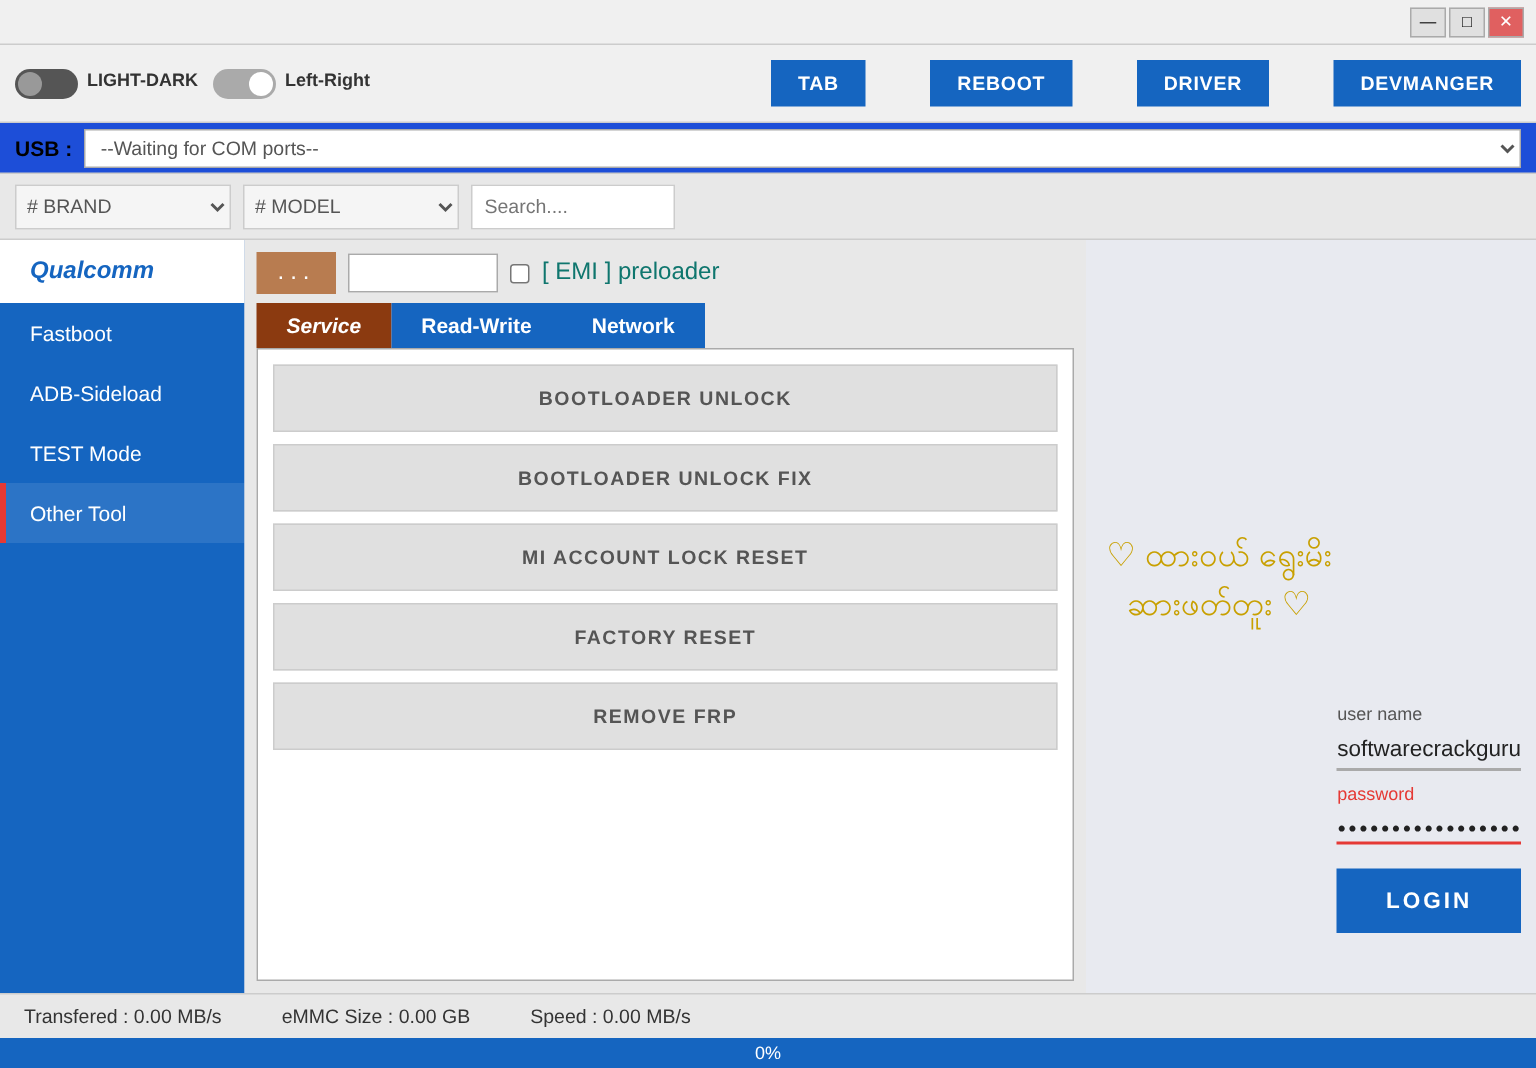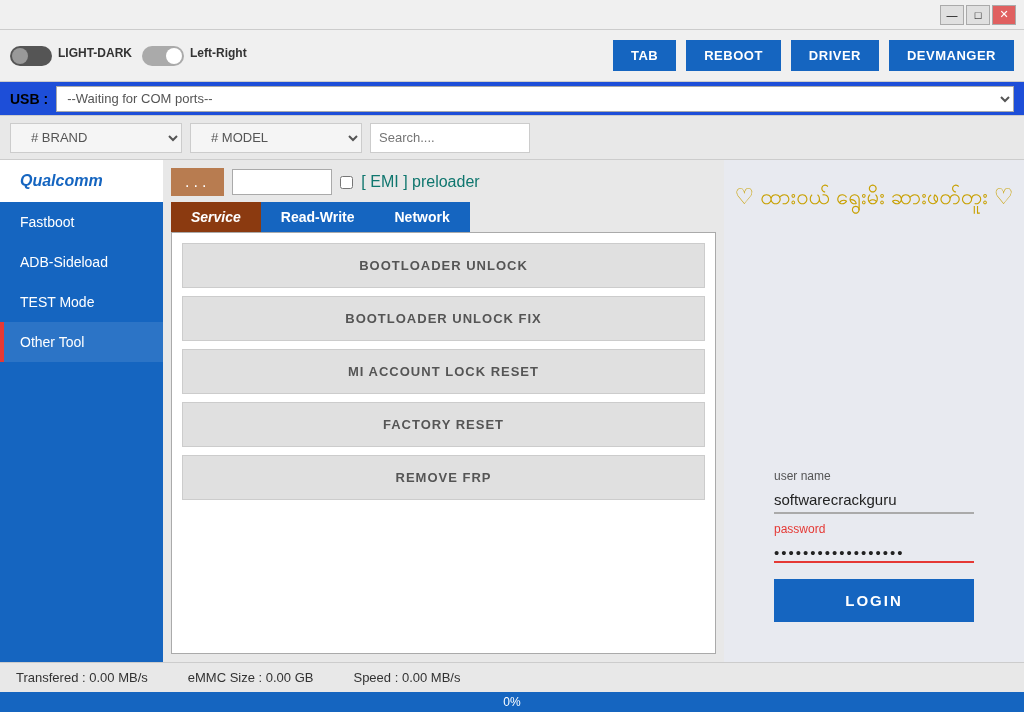--- a/index.html
+++ b/index.html
@@ -82,20 +82,21 @@
     }
     .toolbar-btn {
       background: #1565c0;
       color: white;
       border: none;
       padding: 8px 18px;
       font-size: 13px;
       font-weight: bold;
       cursor: pointer;
       letter-spacing: 0.5px;
+      margin-left: 33px;
     }
 
     
     #usb-row {
       background: #1d4ed8;
       height: 34px;
       display: flex;
       align-items: center;
       padding: 0 10px;
       border-bottom: 1px solid #ccc;
@@ -116,27 +117,27 @@
     #brand-row {
       background: #e8e8e8;
       height: 44px;
       display: flex;
       align-items: center;
       padding: 0 10px;
       gap: 8px;
       border-bottom: 1px solid #ccc;
     }
     .brand-select {
-      width: 172px; height: 30px;
+      width: 144px; height: 30px;
       border: 1px solid #ccc; background: #f5f5f5;
-      font-size: 13px; color: #555; padding: 0 16px;
+      font-size: 13px; color: #555; padding: 0 3px;
       cursor: pointer;
     }
     .search-input {
-      width: 160px; height: 30px;
+      width: 136px; height: 30px;
       border: 1px solid #ccc; background: white;
       font-size: 13px; padding: 0 8px;
       color: #aaa;
     }
 
     
     #main {
       display: flex;
       height: calc(712px - 30px - 52px - 34px - 44px - 30px - 20px);
       
@@ -237,21 +238,21 @@
       cursor: pointer;
       text-align: center;
       width: 100%;
     }
 
     
     #right-panel {
       width: 300px;
       background: #e8eaf0;
       display: flex;
-      flex-direction: column;
+      flex-direction: row;
       align-items: center;
       padding: 10px;
     }
     .burmese-text {
       color: #c8a000;
       font-size: 22px;
       text-align: center;
       margin-top: 10px;
       margin-bottom: 60px;
       line-height: 1.5;

